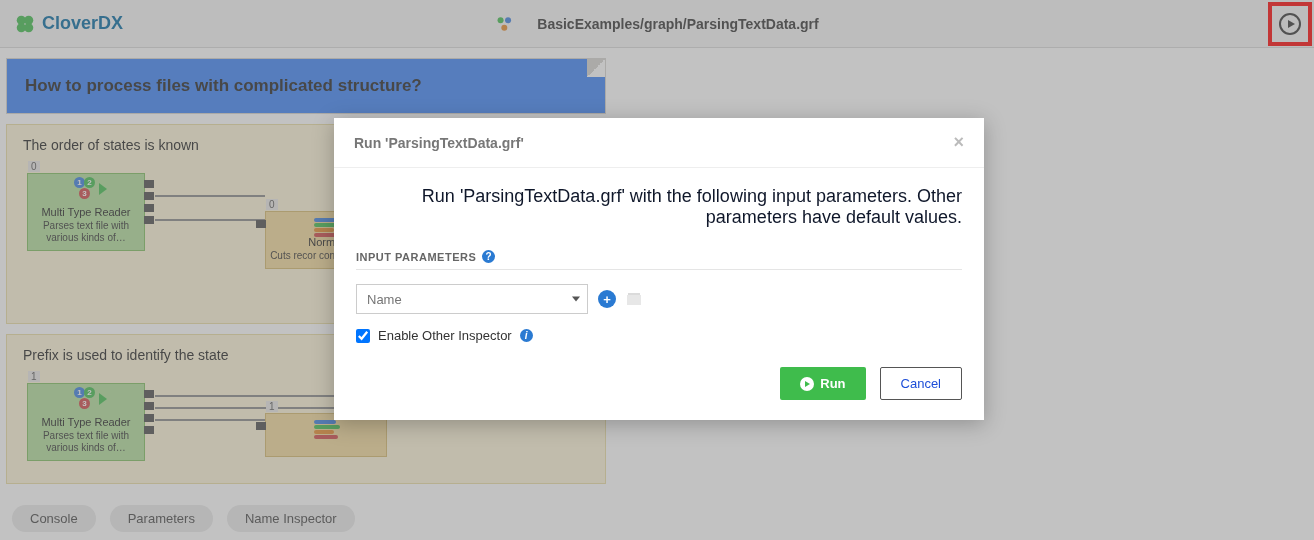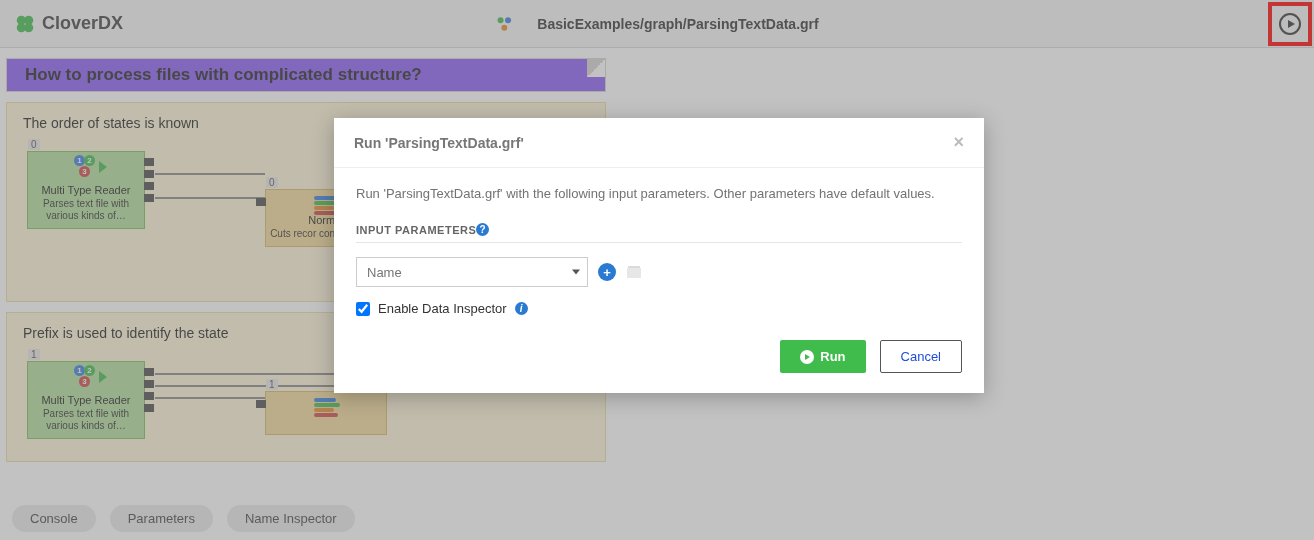--- a/index.html
+++ b/index.html
@@ -1,30 +1,30 @@
 <!DOCTYPE html>
 <html><head>
 <meta charset="utf-8">
 <style>
 * { box-sizing: border-box; margin: 0; padding: 0; }
 body { font-family: Arial, Helvetica, sans-serif; font-size: 13px; color: #333; background: #fff; width: 1314px; height: 540px; overflow: hidden; position: relative; }
 
 
 .header { height: 48px; background: #f6f6f6; border-bottom: 1px solid #d9d9d9; display: flex; align-items: center; padding: 0 14px; position: relative; }
-.logo { display: flex; align-items: center; gap: 6px; font-weight: bold; font-size: 18px; color: #404040; }
+.logo { display: flex; align-items: center; gap: 6px; font-weight: bold; font-size: 18px; color: #0369a1; }
 .logo-icon { width: 22px; height: 22px; }
 .breadcrumb { position: absolute; left: 50%; transform: translateX(-50%); display: flex; align-items: center; gap: 24px; font-weight: bold; color: #333; font-size: 14px; }
 .breadcrumb-icon { width: 18px; height: 18px; }
 .play-btn { position: absolute; right: 2px; top: 2px; width: 44px; height: 44px; display: flex; align-items: center; justify-content: center; border: 4px solid #ff0000; cursor: pointer; }
 .play-circle { width: 22px; height: 22px; border: 2px solid #333; border-radius: 50%; display: flex; align-items: center; justify-content: center; }
 .play-tri { width: 0; height: 0; border-left: 7px solid #333; border-top: 4px solid transparent; border-bottom: 4px solid transparent; margin-left: 2px; }
 
 
 .canvas { padding: 10px 6px 60px 6px; position: relative; }
-.note-box { background: #8b5cf6; border: 1px solid #d6d3d0; width: 600px; padding: 6px 18px; position: relative; }
+.note-box { background: #3b82f6; border: 1px solid #d6d3d0; width: 600px; padding: 17px 18px; position: relative; }
 .note-title { font-weight: bold; font-size: 17px; color: #222; }
 .note-fold { position: absolute; top: 0; right: 0; width: 18px; height: 18px; background: linear-gradient(135deg, #d6d3d0 50%, #fff 50%); }
 
 .section { background: #fdf5d8; border: 1px solid #e9dca3; width: 600px; margin-top: 10px; padding: 12px 16px 16px 16px; position: relative; height: 200px; }
 .section-title { font-weight: normal; font-size: 14px; margin-bottom: 18px; color: #222; }
 
 .node-reader { position: absolute; left: 20px; top: 48px; width: 118px; background: #b1dd9a; border: 1px solid #7fbe5e; text-align: center; padding: 6px 4px; }
 .node-idx { position: absolute; top: -13px; left: 0; background: #e9e7e5; font-size: 10px; padding: 0 3px; color: #555; }
 .node-reader .node-icon { width: 24px; height: 24px; margin: 0 auto 2px auto; }
 .node-name { font-size: 11px; color: #222; }
@@ -46,22 +46,22 @@
 
 
 .dim { position: absolute; inset: 0; background: rgba(120,120,120,0.45); }
 
 
 .modal { position: absolute; left: 334px; top: 118px; width: 650px; background: #fff; box-shadow: 0 4px 20px rgba(0,0,0,0.25); }
 .modal-head { padding: 14px 20px; border-bottom: 1px solid #eee; display: flex; justify-content: space-between; align-items: center; }
 .modal-title { font-weight: bold; color: #777; font-size: 14px; text-align: right; }
 .modal-close { color: #bbb; font-size: 18px; cursor: pointer; font-weight: bold; }
 .modal-body { padding: 18px 22px 10px 22px; }
-.modal-msg { font-size: 13px; color: #737373; margin-bottom: 22px; }
-.sect-label { font-size: 11px; letter-spacing: 0.5px; color: #666; font-weight: bold; display: flex; align-items: center; border-bottom: 1px solid #e5e5e5; padding-bottom: 6px; margin-bottom: 14px; }
+.modal-msg { font-size: 18px; color: #0f172a; margin-bottom: 22px; text-align: right; }
+.sect-label { font-size: 11px; letter-spacing: 0.5px; color: #666; font-weight: bold; display: flex; align-items: center; gap: 6px; border-bottom: 1px solid #e5e5e5; padding-bottom: 6px; margin-bottom: 14px; }
 .help-icon { width: 13px; height: 13px; background: #2a7ad2; border-radius: 50%; color: #fff; font-size: 10px; display: inline-flex; align-items: center; justify-content: center; font-weight: bold; }
 .info-icon { width: 13px; height: 13px; background: #2a7ad2; border-radius: 50%; color: #fff; font-size: 10px; display: inline-flex; align-items: center; justify-content: center; font-weight: bold; font-style: italic; }
 
 .param-row { display: flex; gap: 10px; align-items: center; margin-bottom: 14px; }
 .param-name { position: relative; }
 .param-name input { width: 232px; height: 30px; border: 1px solid #ccc; padding: 4px 22px 4px 10px; font-size: 13px; color: #888; }
 .param-name .dd { position: absolute; right: 8px; top: 50%; transform: translateY(-50%); width: 0; height: 0; border-left: 4px solid transparent; border-right: 4px solid transparent; border-top: 5px solid #555; pointer-events: none; }
 .param-value input { width: 252px; height: 30px; border: 1px solid #ccc; padding: 4px 10px; font-size: 13px; color: #888; }
 .add-btn { width: 18px; height: 18px; background: #2a7ad2; border-radius: 50%; color: #fff; display: flex; align-items: center; justify-content: center; font-weight: bold; cursor: pointer; font-size: 13px; }
 .folder-btn { width: 18px; height: 18px; opacity: 0.35; }
@@ -218,21 +218,21 @@
         <div class="dd"></div>
       </div>
       <div class="add-btn">+</div>
       <svg class="folder-btn" viewBox="0 0 18 18">
           <rect x="2" y="3" width="12" height="12" fill="#999"></rect>
           <rect x="1" y="5" width="14" height="10" fill="#bbb"></rect>
         </svg>
     </div>
     <div class="check-row">
       <input type="checkbox" checked="" style="">
-      <label>Enable Data Inspector</label>
+      <label>Enable Other Inspector</label>
       <span class="info-icon">i</span>
     </div>
   </div>
   <div class="modal-foot">
     <button class="btn-run">
       <span class="pc">
           <span class="pt"></span>
         </span>
       <span>Run</span>
     </button>

